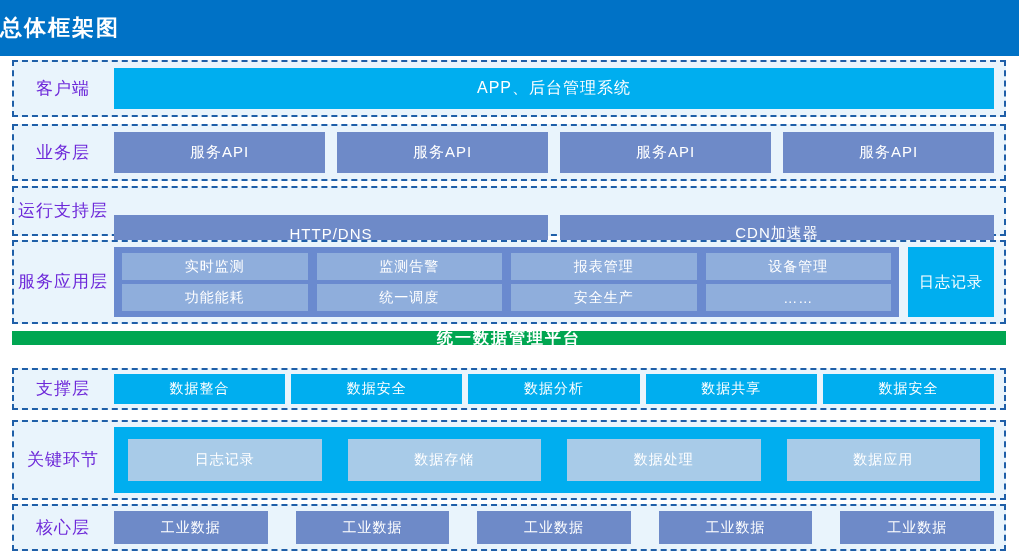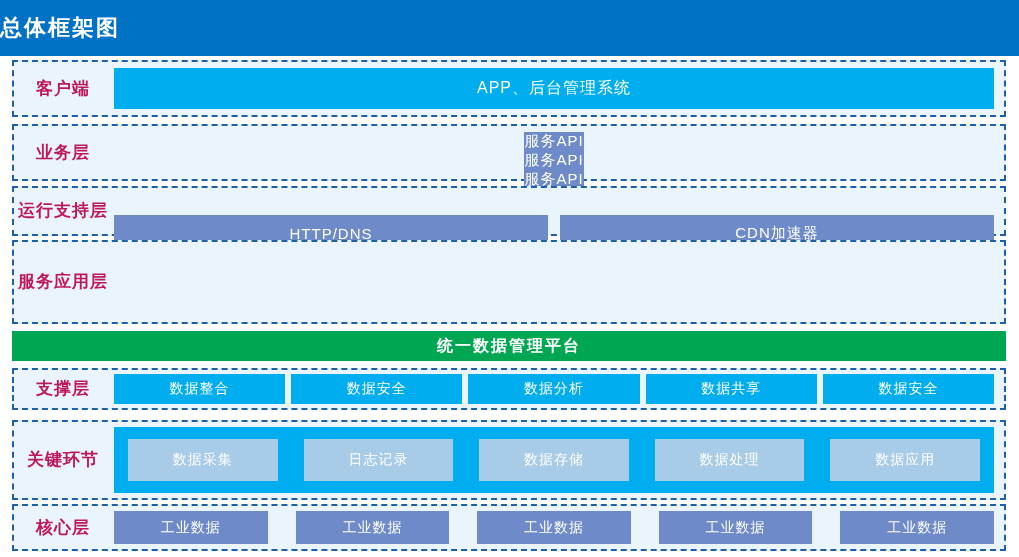--- a/index.html
+++ b/index.html
@@ -49,23 +49,23 @@
     box-sizing: border-box;
     background: #e9f4fc;
     border: 2px dashed #1f5fa8;
     display: flex;
     align-items: center;
   }
   .layer-label {
     width: 98px;
     flex: 0 0 98px;
     text-align: center;
-    color: #be185d;
+    color: #6d28d9;
     font-size: 17px;
-    font-weight: bold;
+    font-weight: normal;
     line-height: 1.25;
     letter-spacing: 1px;
   }
   .layer-body {
     flex: 1 1 auto;
     display: flex;
     align-items: center;
     height: 100%;
     box-sizing: border-box;
   }
@@ -89,22 +89,21 @@
 
   
   #layer-client { top: 60px; height: 57px; }
   #layer-client .layer-body { padding: 6px 10px 6px 2px; }
   #layer-client .box { width: 100%; height: 100%; font-size: 16px; }
 
   
   #layer-business { top: 124px; height: 57px; }
   #layer-business .layer-body {
     padding: 6px 10px 6px 2px;
-    gap: 0;
-    flex-direction: column;
+    gap: 12px;
   }
   #layer-business .box { flex: 1 1 0; height: 100%; }
 
   
   #layer-runtime { top: 186px; height: 50px; }
   #layer-runtime .layer-body {
     padding: 5px 10px 5px 2px;
     gap: 12px;
   }
   #layer-runtime .box { flex: 1 1 0; height: 100%; margin-top: 44px; }
@@ -142,21 +141,21 @@
     font-size: 15px;
     line-height: 1.3;
   }
 
   
   #platform-band {
     position: absolute;
     left: 12px;
     top: 331px;
     width: 994px;
-    height: 30px;
+    height: 14px;
     background: #00a651;
     display: flex;
     align-items: center;
     justify-content: center;
     box-sizing: border-box;
   }
   #platform-band .band-text {
     color: #ffffff;
     font-size: 16px;
     font-weight: bold;
@@ -228,20 +227,37 @@
   <div class="layer" id="layer-runtime">
     <div class="layer-label">运行支持层</div>
     <div class="layer-body">
       <div class="box box-indigo">HTTP/DNS</div>
       <div class="box box-indigo">CDN加速器</div>
     </div>
   </div>
 
   <div class="layer" id="layer-service">
     <div class="layer-label">服务应用层</div>
+    <div class="layer-body">
+      <div class="service-grid">
+        <div class="service-row">
+          <div class="box box-indigo-light">实时监测</div>
+          <div class="box box-indigo-light">监测告警</div>
+          <div class="box box-indigo-light">报表管理</div>
+          <div class="box box-indigo-light">设备管理</div>
+        </div>
+        <div class="service-row">
+          <div class="box box-indigo-light">功能能耗</div>
+          <div class="box box-indigo-light">统一调度</div>
+          <div class="box box-indigo-light">安全生产</div>
+          <div class="box box-indigo-light">……</div>
+        </div>
+      </div>
+      <div class="box box-cyan log-box">日志记录</div>
+    </div>
   </div>
 
   <div id="platform-band">
     <span class="band-text">统一数据管理平台</span>
   </div>
 
   <div class="layer" id="layer-support">
     <div class="layer-label">支撑层</div>
     <div class="layer-body">
       <div class="box box-cyan">数据整合</div>
@@ -249,21 +265,20 @@
       <div class="box box-cyan">数据分析</div>
       <div class="box box-cyan">数据共享</div>
       <div class="box box-cyan">数据安全</div>
     </div>
   </div>
 
   <div class="layer" id="layer-keylink">
     <div class="layer-label">关键环节</div>
     <div class="layer-body">
       <div class="keylink-band">
-        <div class="box box-steel">数据采集</div>
         <div class="box box-steel">日志记录</div>
         <div class="box box-steel">数据存储</div>
         <div class="box box-steel">数据处理</div>
         <div class="box box-steel">数据应用</div>
       </div>
     </div>
   </div>
 
   <div class="layer" id="layer-core">
     <div class="layer-label">核心层</div>

